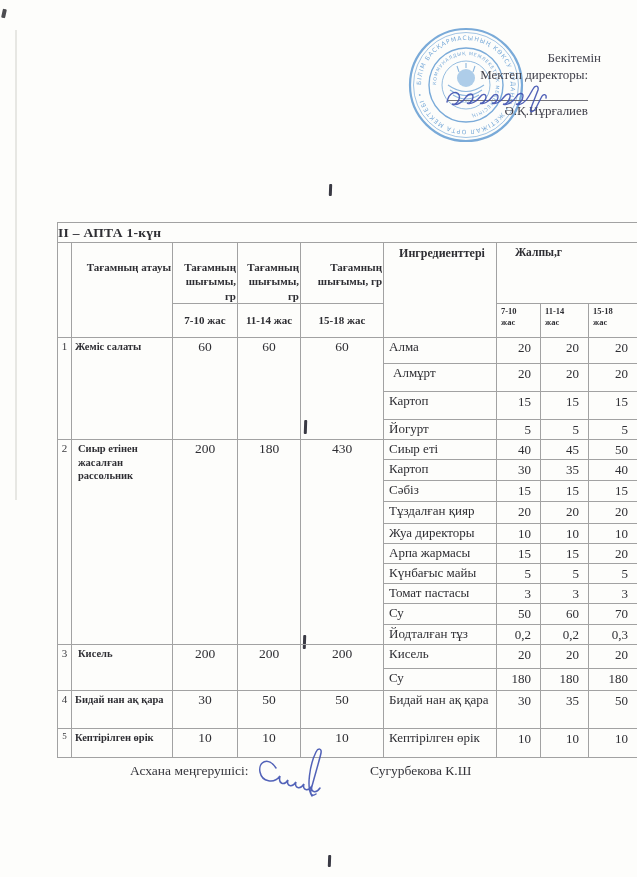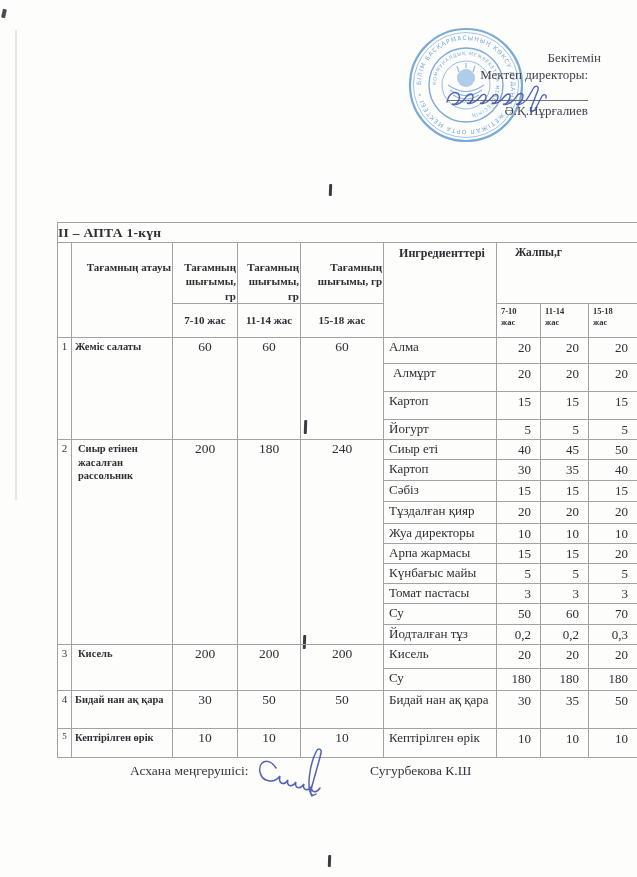--- a/index.html
+++ b/index.html
@@ -151,21 +151,21 @@
         <td class="cval">5</td>
         <td class="cval">5</td>
         <td class="cval">5</td>
       </tr>
 
       <tr style="height:20px">
         <td class="cnum" rowspan="10">2</td>
         <td class="cdish" rowspan="10" style="padding-left:6px">Сиыр етінен жасалған рассольник</td>
         <td class="cout" rowspan="10">200</td>
         <td class="cout" rowspan="10">180</td>
-        <td class="cout" rowspan="10">240</td>
+        <td class="cout" rowspan="10">430</td>
         <td class="cing">Сиыр еті</td>
         <td class="cval">40</td>
         <td class="cval">45</td>
         <td class="cval">50</td>
       </tr>
       <tr style="height:21px">
         <td class="cing">Картоп</td>
         <td class="cval">30</td>
         <td class="cval">35</td>
         <td class="cval">40</td>

